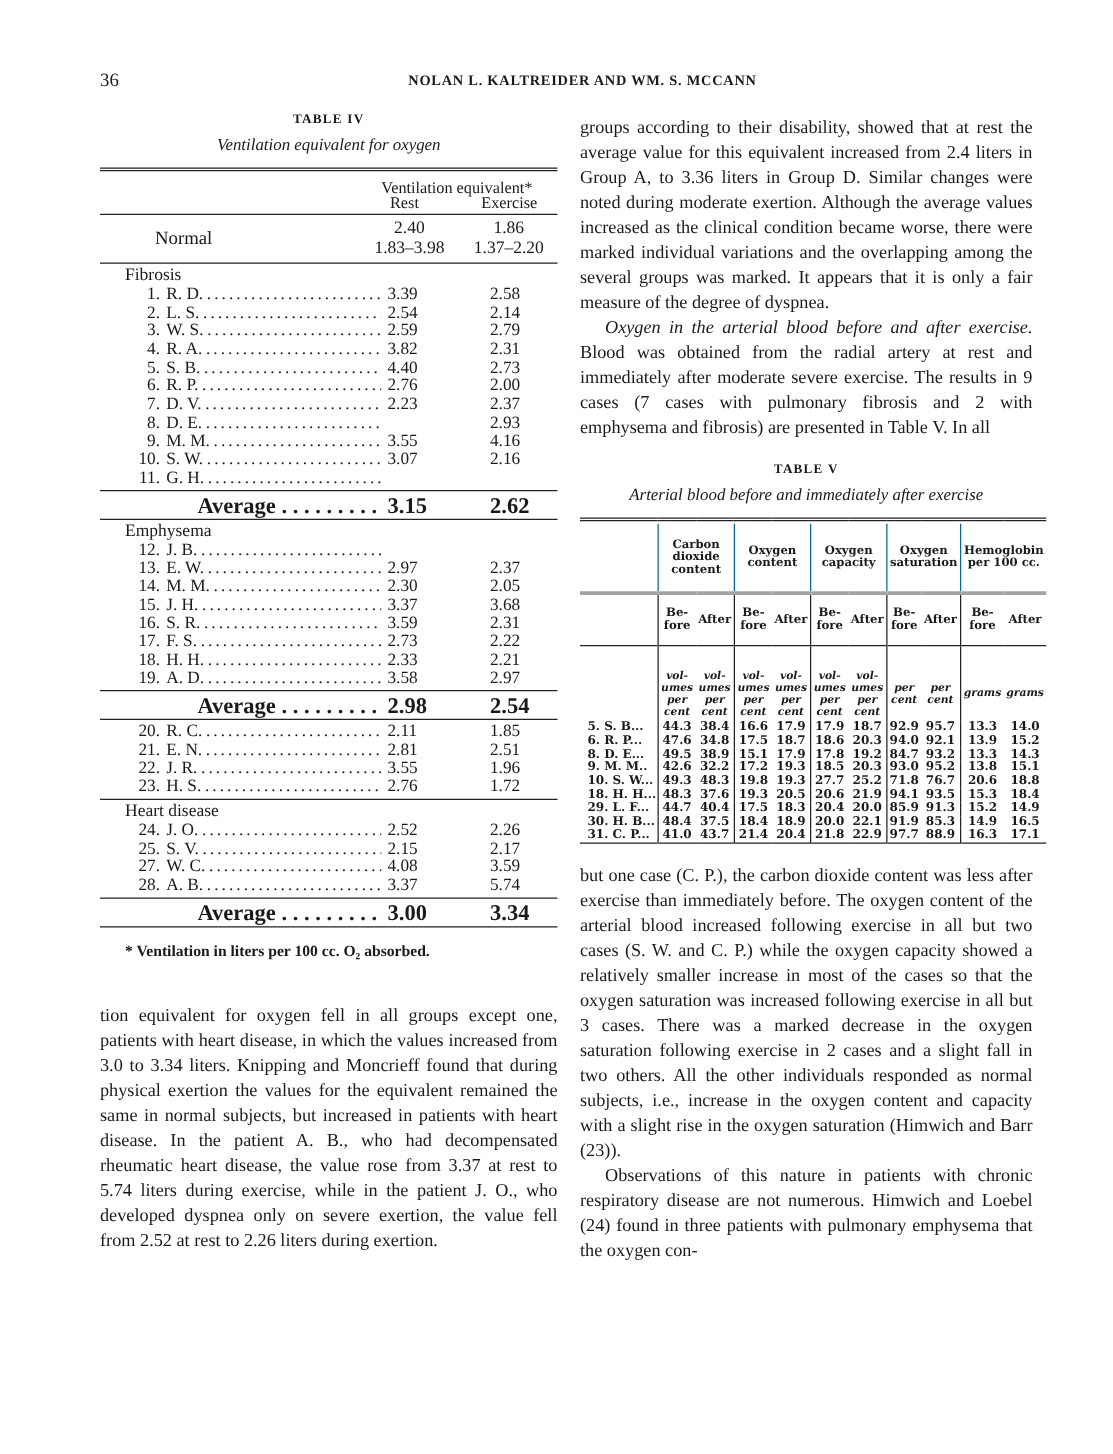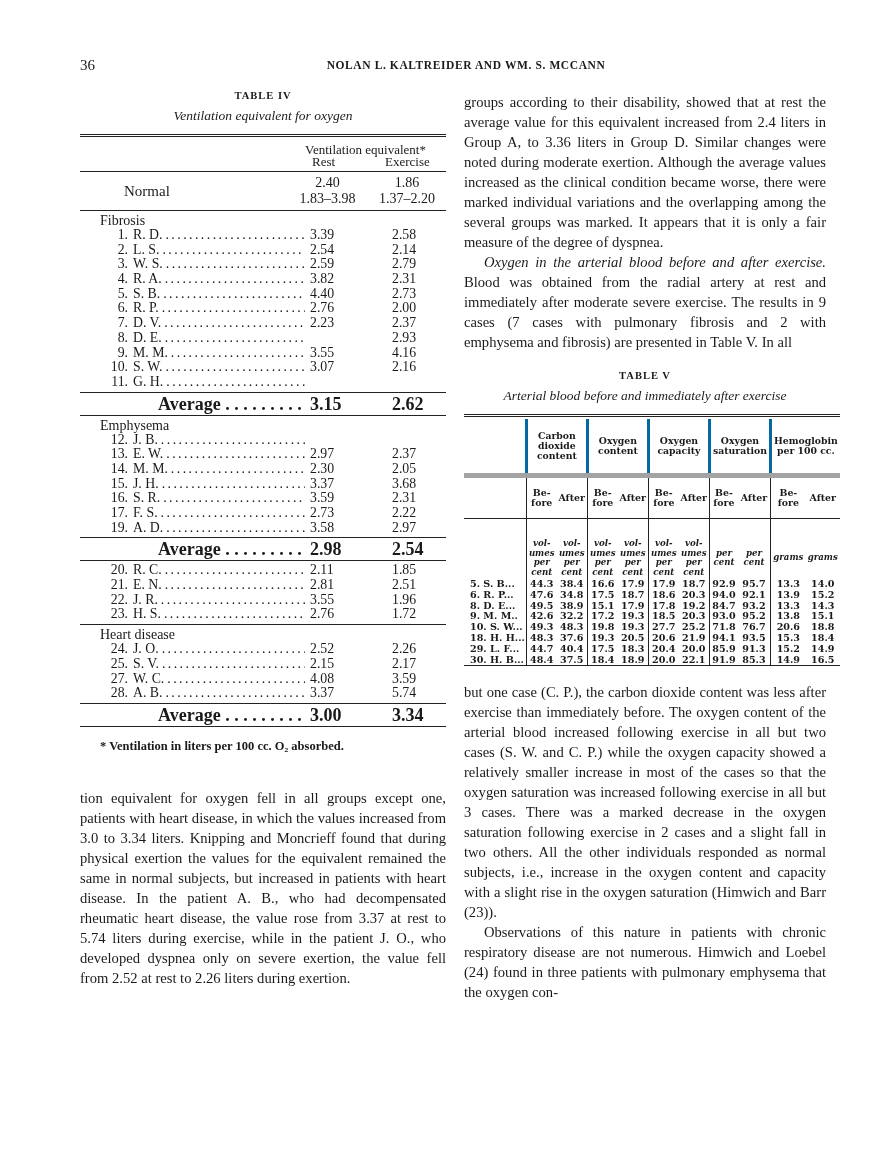--- a/index.html
+++ b/index.html
@@ -46,22 +46,22 @@
   .body-text { font-size: 14.6px; line-height: 20px; text-align: justify; margin: 0; }
   .indent { text-indent: 20px; }
   .left-text { margin-top: 34px; }
 
   
   .t5-wrap { margin-top: 18px; }
   table.t5 { border-collapse: collapse; width: 366px; font-family: "DejaVu Serif", serif;
              font-size: 9.4px; font-weight: bold; }
   table.t5 td { padding: 0 2px; text-align: center; vertical-align: middle; line-height: 10.5px; }
   .t5 .top-rule td { border-top: 3px double #222; height: 2px; padding: 0; }
-  .t5 .grp-hd td.h { border-left: 3px solid #0369a1; height: 54px; font-size: 9.3px; line-height: 10px; }
-  .t5 .sub-hd td { border-top: 5px solid #a3a3a3; height: 40px; }
+  .t5 .grp-hd td.h { border-left: 1px solid #0369a1; height: 54px; font-size: 9.3px; line-height: 10px; }
+  .t5 .sub-hd td { border-top: 3px solid #a3a3a3; height: 40px; }
   .t5 .sub-hd td.s { border-left: 1px solid #222; }
   .t5 .unit-row td { border-top: 1.5px solid #222; font-style: italic; font-size: 8.6px; line-height: 9.5px; padding-top: 20px; padding-bottom: 2px; }
   .t5 .unit-row td.s, .t5 .data td.s { border-left: 1px solid #222; }
   .t5 .data td { line-height: 10.8px; font-size: 9.6px; padding: 0 1px; }
   .t5 .data td.rl { text-align: left; white-space: nowrap; padding-left: 6px; }
   .t5 .bottom-rule td { border-top: 1.5px solid #222; height: 0; padding: 0; }
   .right-text2 { margin-top: 16px; }
 </style>
 </head>
 <body>
@@ -204,20 +204,26 @@
             <span class="v1">3.59</span>
             <span class="v2">2.31</span>
           </div>
           <div class="t4-row">
             <span class="num">17.</span>
             <span class="name">F. S.</span>
             <span class="v1">2.73</span>
             <span class="v2">2.22</span>
           </div>
           <div class="t4-row">
+            <span class="num">18.</span>
+            <span class="name">H. H.</span>
+            <span class="v1">2.33</span>
+            <span class="v2">2.21</span>
+          </div>
+          <div class="t4-row">
             <span class="num">19.</span>
             <span class="name">A. D.</span>
             <span class="v1">3.58</span>
             <span class="v2">2.97</span>
           </div>
         </div>
         <div class="rule"></div>
         <div class="t4-avg">
           <span class="name">Average</span>
           <span class="v1">2.98</span>
@@ -437,20 +443,33 @@
             <td>37.5</td>
             <td class="s">18.4</td>
             <td>18.9</td>
             <td class="s">20.0</td>
             <td>22.1</td>
             <td class="s">91.9</td>
             <td>85.3</td>
             <td class="s">14.9</td>
             <td>16.5</td>
           </tr>
+          <tr class="data">
+            <td class="rl">31. C. P...</td>
+            <td class="s">41.0</td>
+            <td>43.7</td>
+            <td class="s">21.4</td>
+            <td>20.4</td>
+            <td class="s">21.8</td>
+            <td>22.9</td>
+            <td class="s">97.7</td>
+            <td>88.9</td>
+            <td class="s">16.3</td>
+            <td>17.1</td>
+          </tr>
           <tr class="bottom-rule">
             <td colspan="11"></td>
           </tr>
         </tbody>
     </table>
   </div>
 
   <div class="right-text2">
     <p class="body-text">but one case (C. P.), the carbon dioxide content was less after exercise than immediately before. The oxygen content of the arterial blood increased following exercise in all but two cases (S. W. and C. P.) while the oxygen capacity showed a relatively smaller increase in most of the cases so that the oxygen saturation was increased following exercise in all but 3 cases. There was a marked decrease in the oxygen saturation following exercise in 2 cases and a slight fall in two others. All the other individuals responded as normal subjects, i.e., increase in the oxygen content and capacity with a slight rise in the oxygen saturation (Himwich and Barr (23)).</p>
     <p class="body-text indent">Observations of this nature in patients with chronic respiratory disease are not numerous. Himwich and Loebel (24) found in three patients with pulmonary emphysema that the oxygen con-</p>

